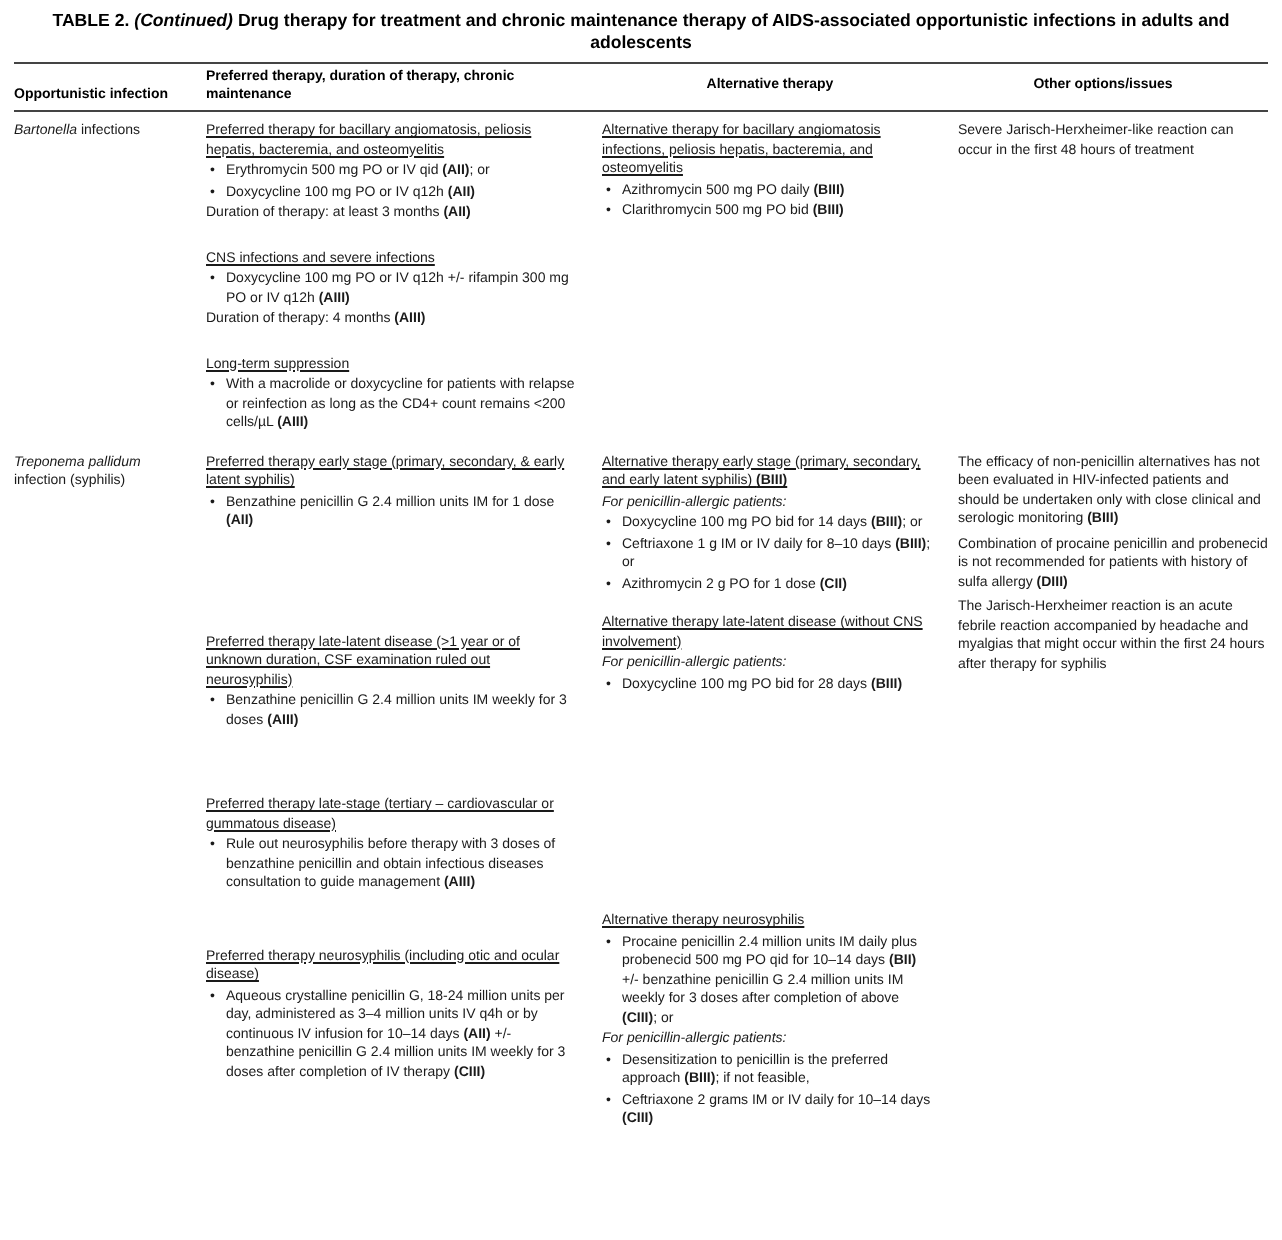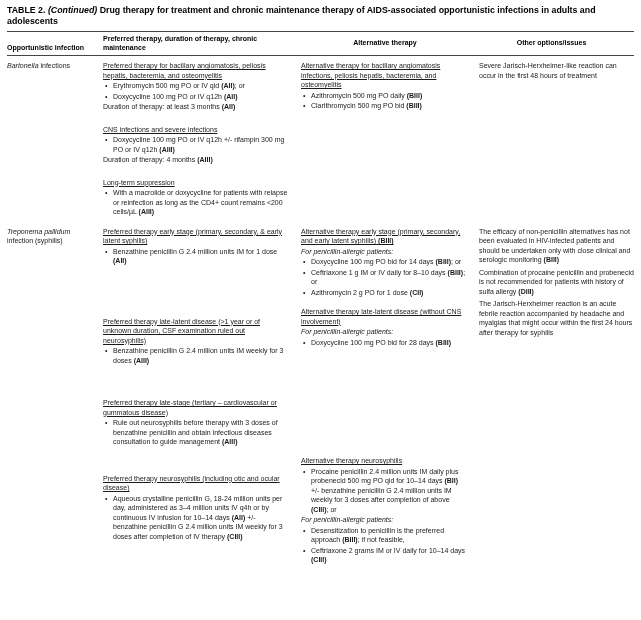--- a/index.html
+++ b/index.html
@@ -11,20 +11,21 @@
     overflow: hidden;
   }
   .page { padding: 5px 7px 0 7px; }
 
   .table-title {
     font-size: 8.8px;
     font-weight: bold;
     line-height: 10.5px;
     margin-bottom: 5px;
     color: #000;
+    text-align: center;
   }
   .bold { font-weight: bold; }
   .italic { font-style: italic; }
 
   table.ot {
     width: 100%;
     border-collapse: collapse;
     border-top: 1px solid #444;
     table-layout: fixed;
   }

